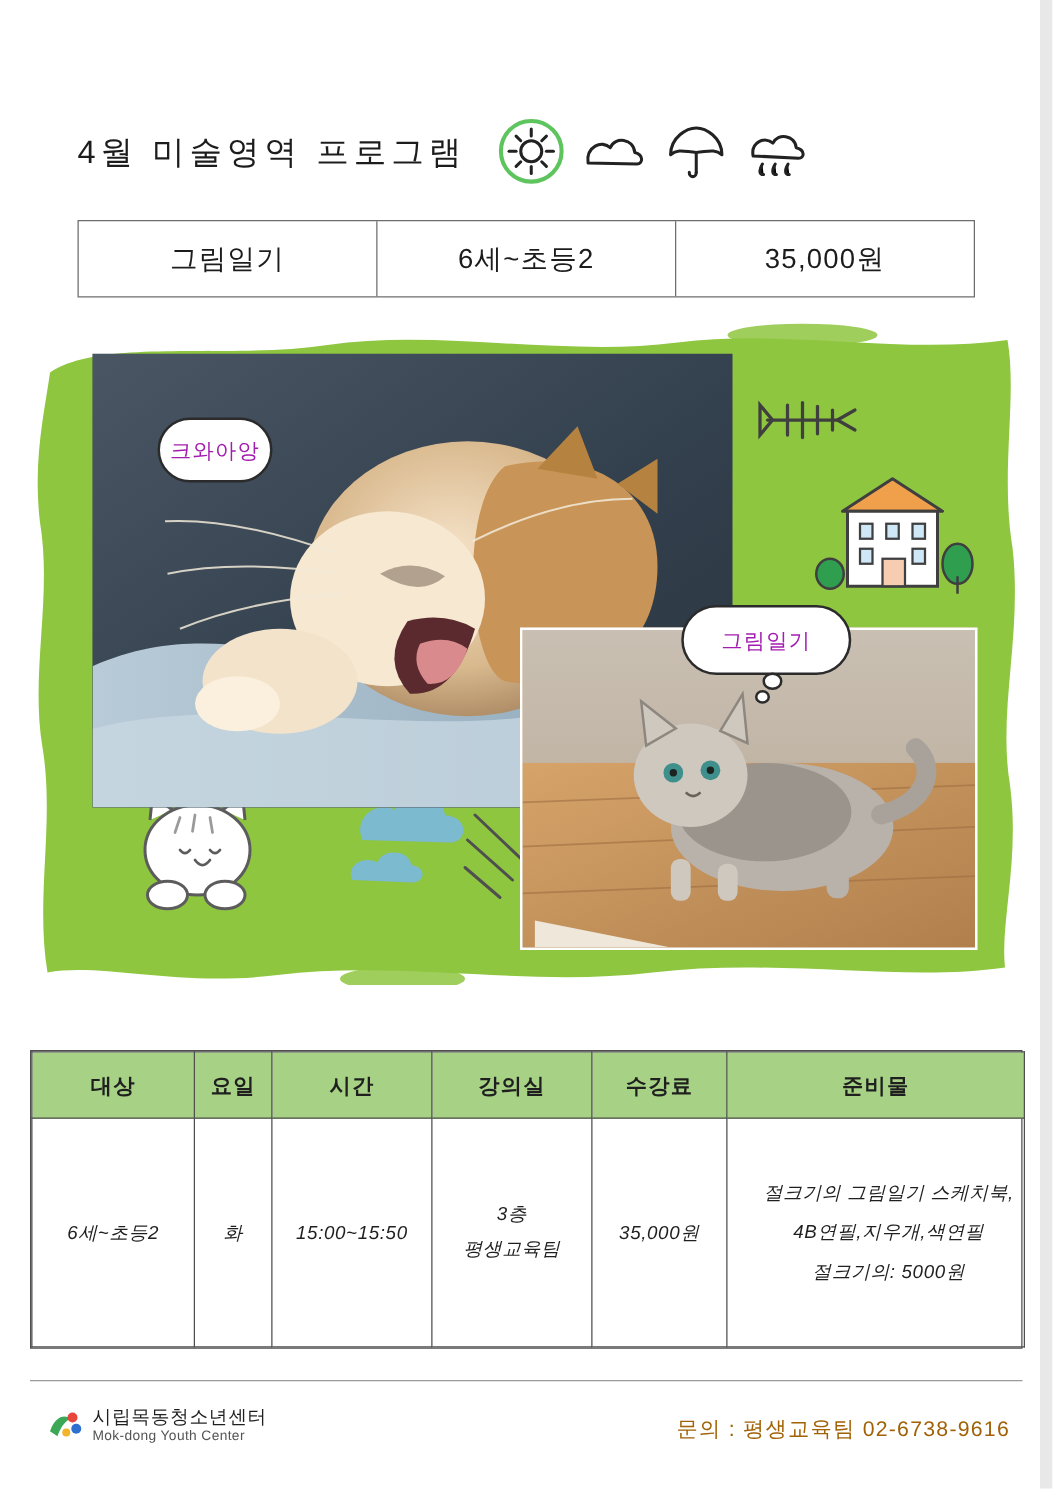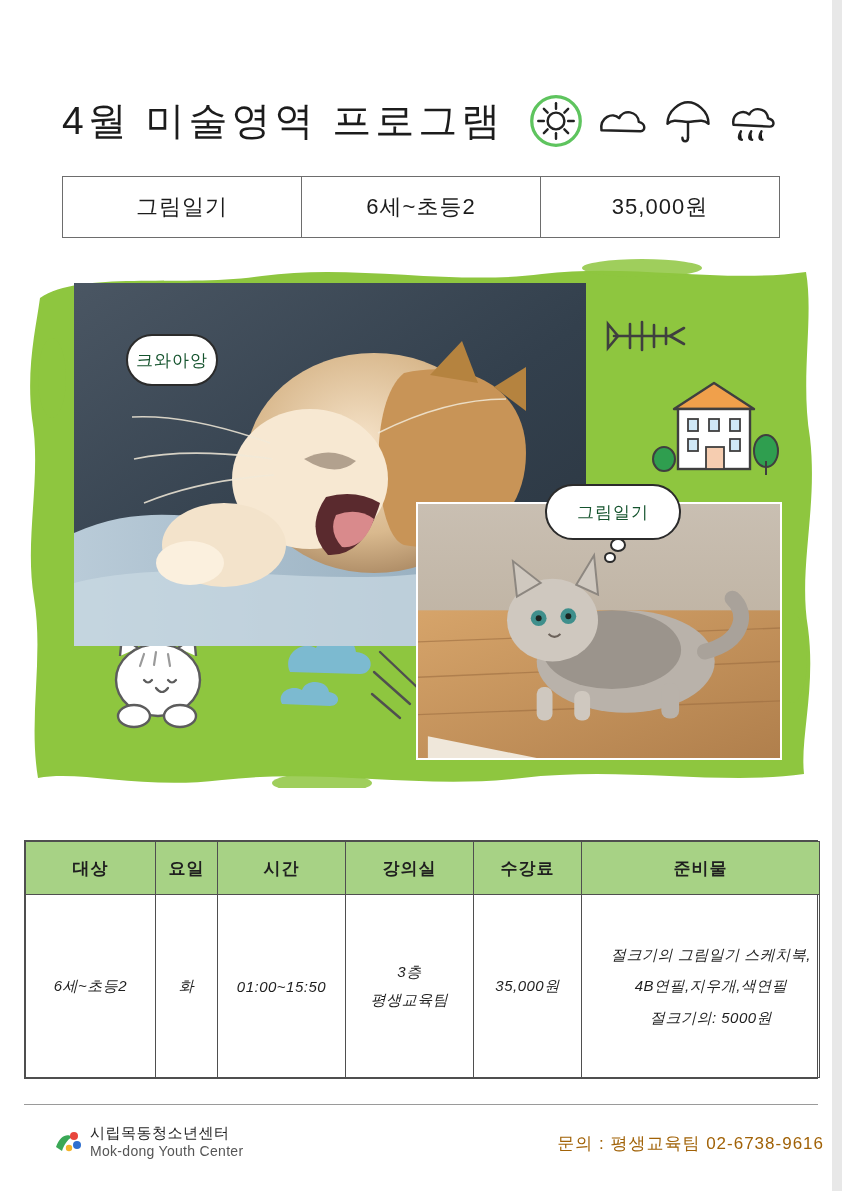--- a/index.html
+++ b/index.html
@@ -25,21 +25,21 @@
   .header {
     position: absolute;
     left: 62px;
     top: 86px;
     width: 718px;
     height: 70px;
     display: flex;
     align-items: center;
   }
   .title {
-    font-size: 39px;
+    font-size: 26px;
     letter-spacing: 4px;
     font-weight: 500;
     color: #1c1c1c;
     white-space: nowrap;
   }
   .weather-icons {
     margin-left: 24px;
     display: flex;
     align-items: center;
     gap: 10px;
@@ -108,21 +108,21 @@
   .bubble {
     position: absolute;
     background: #ffffff;
     border: 2px solid #2b2b2b;
     border-radius: 28px;
     font-size: 17px;
     letter-spacing: 1px;
     display: flex;
     align-items: center;
     justify-content: center;
-    color: #14532d;
+    color: #a21caf;
   }
   .bubble-1 { left: 126px; top: 334px; width: 88px; height: 48px; }
   .bubble-2 { left: 545px; top: 484px; width: 132px; height: 52px; }
   .bubble-tail {
     position: absolute;
     background: #fff;
     border: 2px solid #2b2b2b;
     border-radius: 50%;
   }
   .tail-a { left: 610px; top: 538px; width: 12px; height: 10px; }
@@ -174,36 +174,36 @@
   .footer-line {
     position: absolute;
     left: 24px;
     top: 1104px;
     width: 794px;
     height: 1px;
     background: #9a9a9a;
   }
   .footer {
     position: absolute;
-    left: 40px;
+    left: 24px;
     top: 1118px;
     width: 794px;
     height: 60px;
   }
   .logo-wrap {
     position: absolute;
     left: 12px;
     top: 6px;
     display: flex;
     align-items: center;
     gap: 8px;
   }
   .logo-mark { width: 30px; height: 30px; }
   .logo-text-kr { font-size: 15px; color: #1f1f1f; letter-spacing: 0.5px; }
-  .logo-text-en { font-size: 14px; color: #555; letter-spacing: 0.3px; }
+  .logo-text-en { font-size: 11px; color: #555; letter-spacing: 0.3px; }
   .contact {
     position: absolute;
     right: 10px;
     top: 14px;
     font-size: 17px;
     color: #a16207;
     letter-spacing: 1px;
   }
   .right-edge {
     position: absolute;
@@ -436,21 +436,21 @@
           <th>시간</th>
           <th>강의실</th>
           <th>수강료</th>
           <th>준비물</th>
         </tr>
       </thead>
       <tbody>
         <tr>
           <td>6세~초등2</td>
           <td>화</td>
-          <td>01:00~15:50</td>
+          <td>15:00~15:50</td>
           <td class="room">
             <span>3층</span>
             <span>평생교육팀</span>
           </td>
           <td>35,000원</td>
           <td class="items">
             <div>절크기의 그림일기 스케치북,</div>
             <div>4B연필,지우개,색연필</div>
             <div>절크기의: 5000원</div>
           </td>

